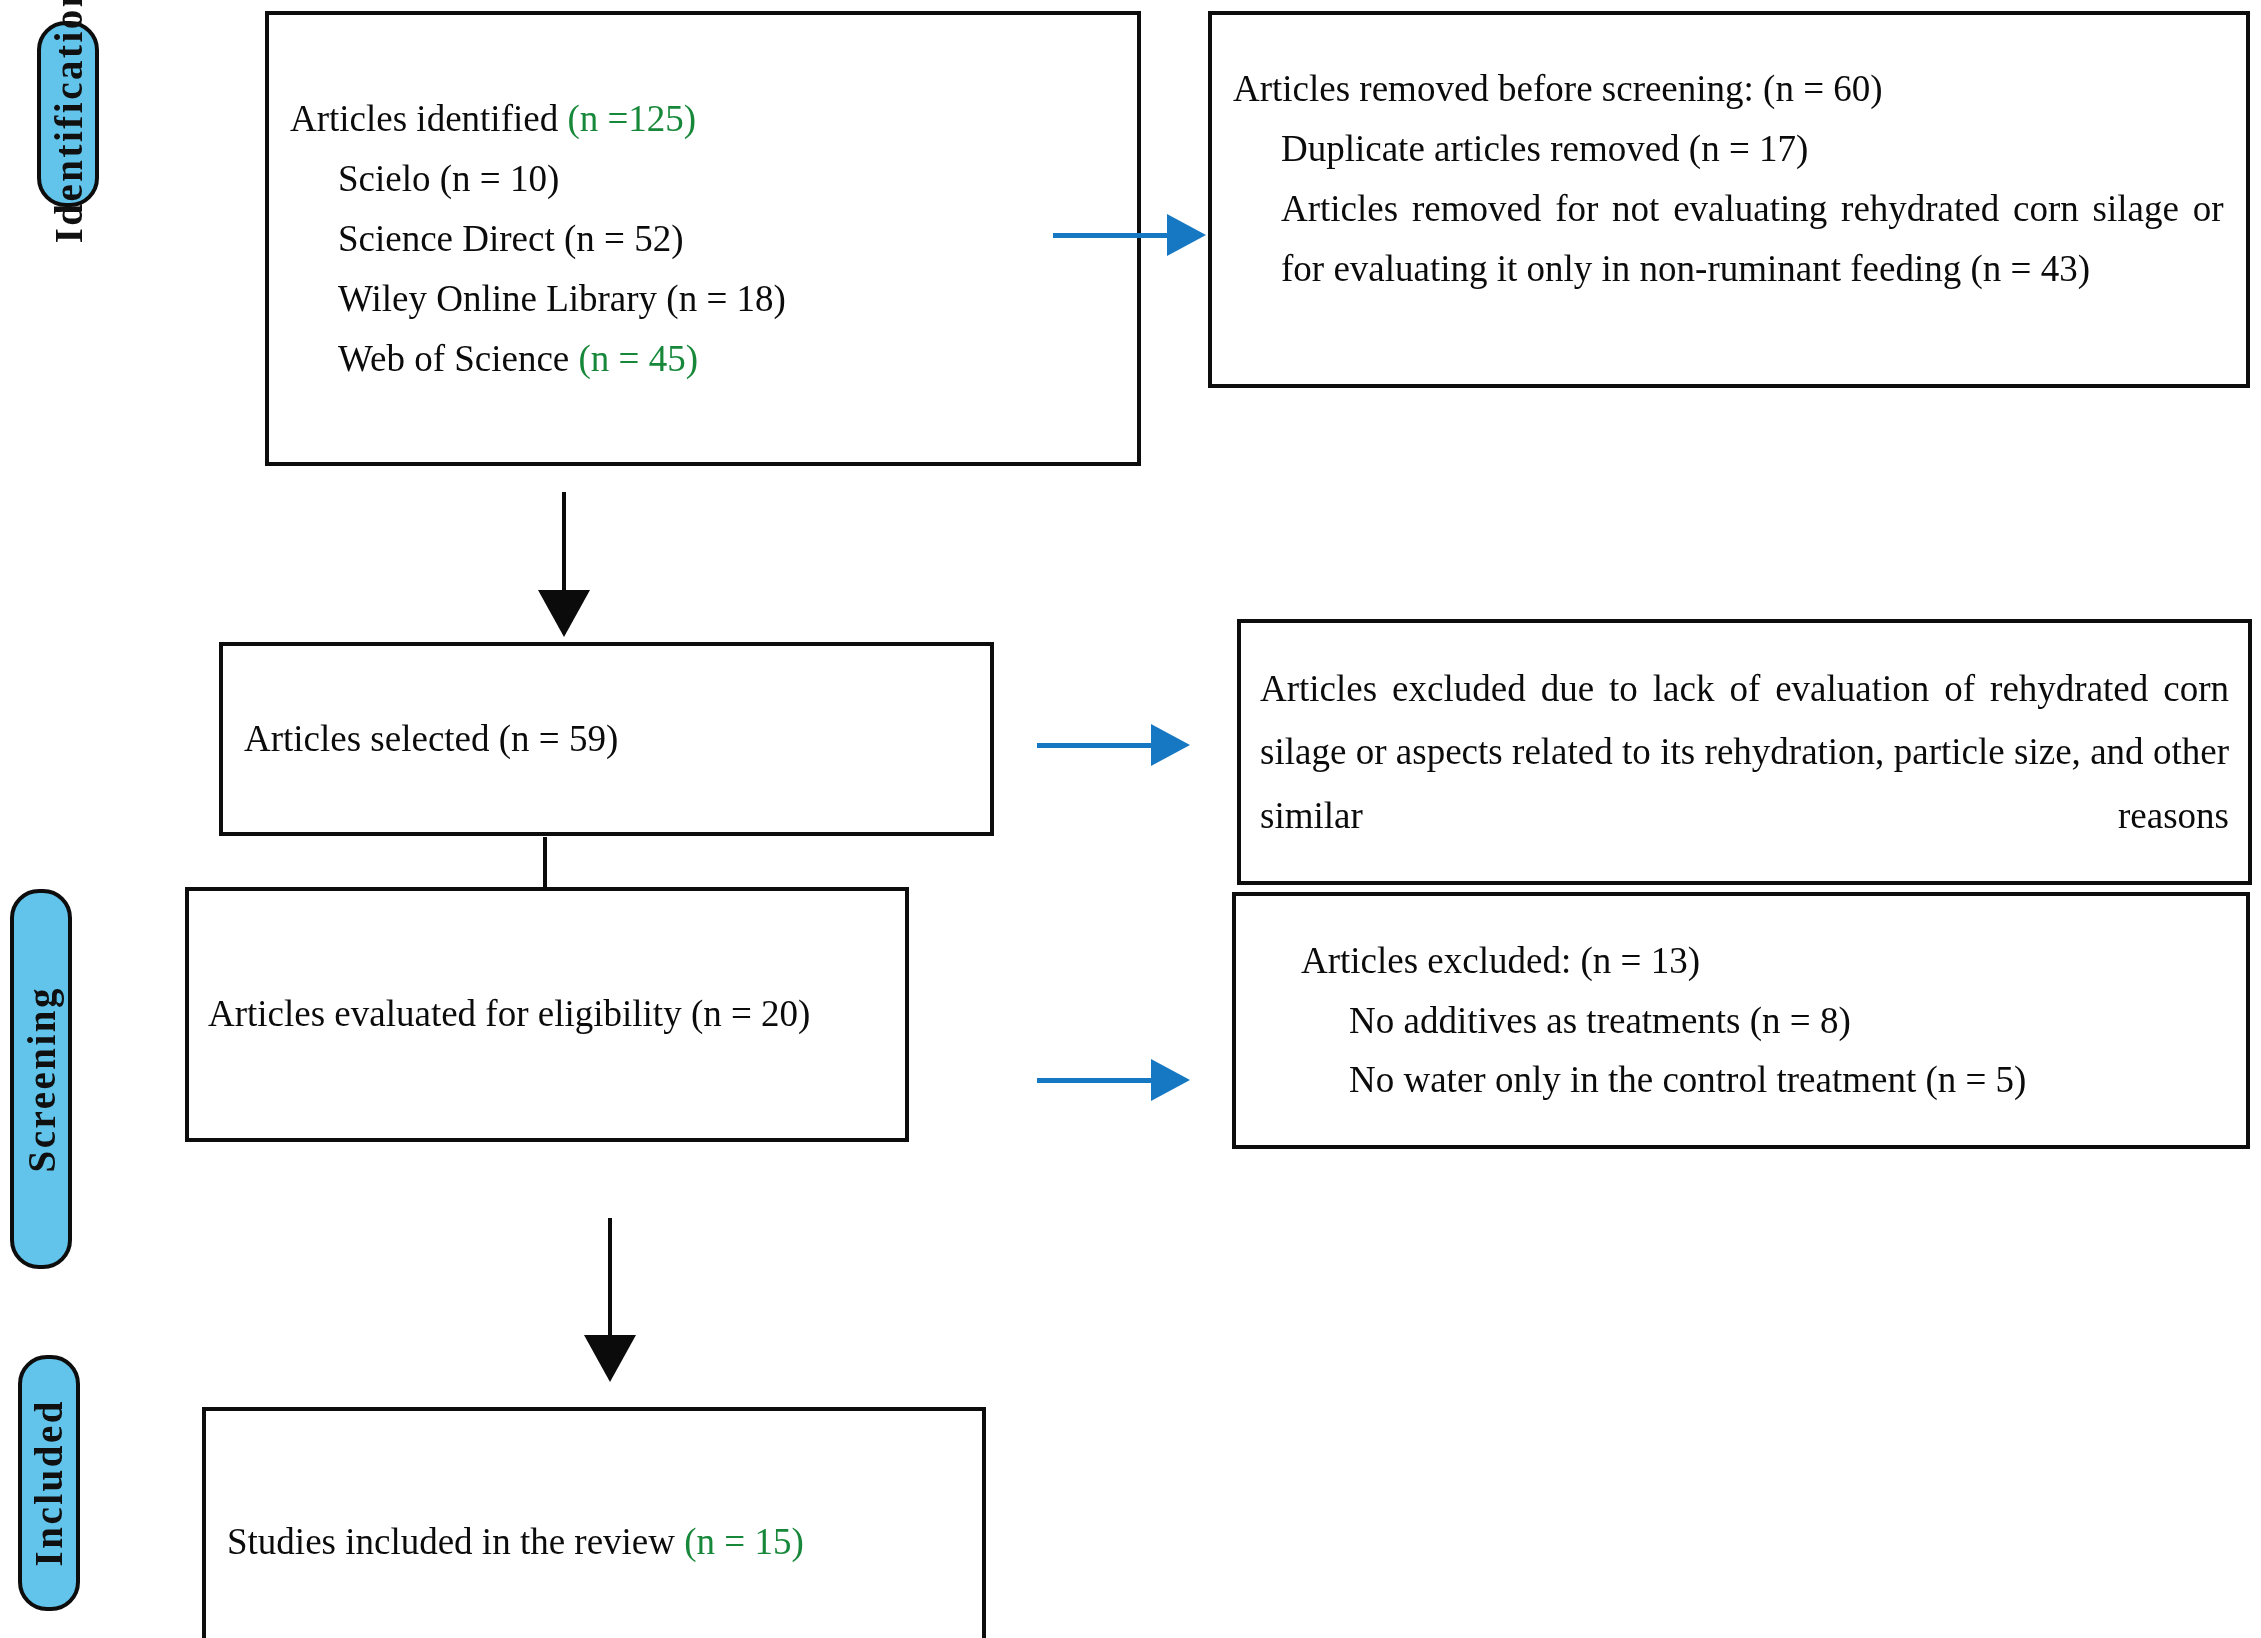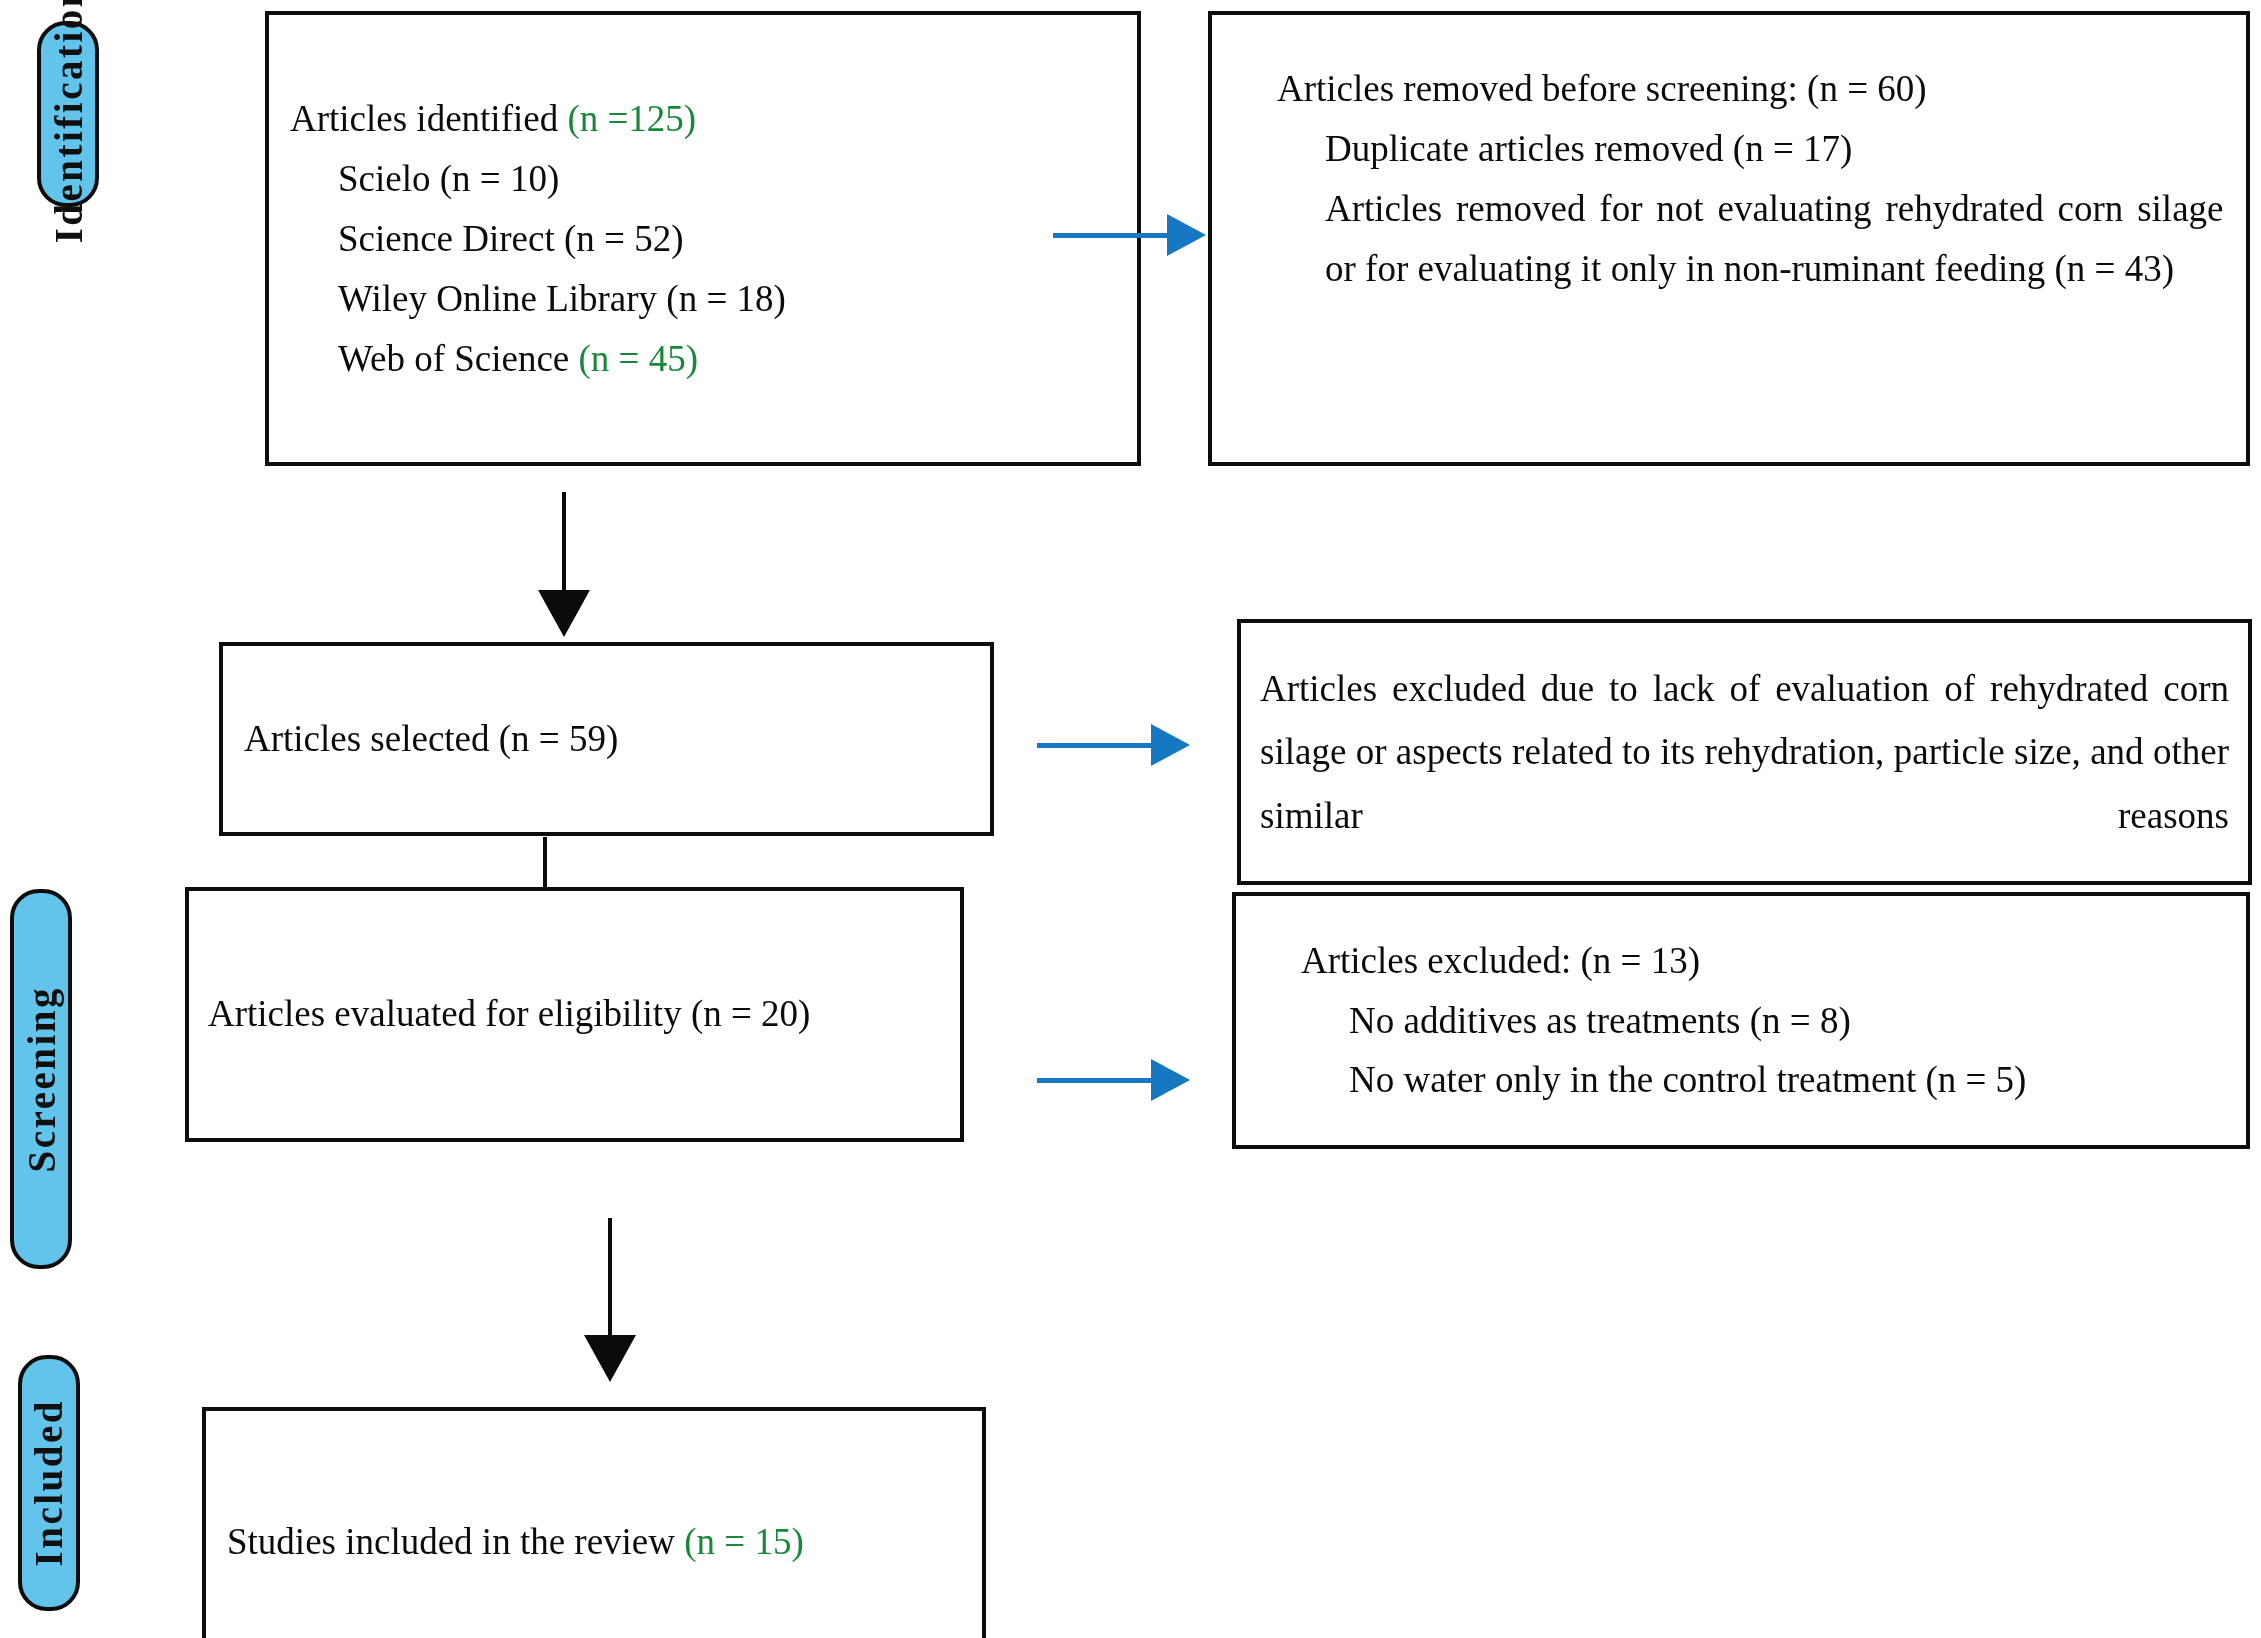--- a/index.html
+++ b/index.html
@@ -132,21 +132,21 @@
       <span>Articles identified </span><span class="green">(n =125)</span>
     </div>
     <div class="line indent">Scielo (n = 10)</div>
     <div class="line indent">Science Direct (n = 52)</div>
     <div class="line indent">Wiley Online Library (n = 18)</div>
     <div class="line indent">
       <span>Web of Science </span><span class="green">(n = 45)</span>
     </div>
   </div>
 
-  <div class="flow-box" style="left:1208px; top:11.2px; width:1042px; height:455px; justify-content:flex-start; padding-top:44px;padding-left:44px;">
+  <div class="flow-box" style="left:1208px; top:11.2px; width:1042px; height:377px; justify-content:flex-start; padding-top:44px;">
     <div class="line">Articles removed before screening: (n = 60)</div>
     <div class="line indent">Duplicate articles removed (n = 17)</div>
     <div class="line wrap" style="padding-left:69px; padding-right:22.5px;">Articles removed for not evaluating rehydrated corn silage or for evaluating it only in non-ruminant feeding (n = 43)</div>
   </div>
 
   <div class="arrow-h" style="left:1053px; top:235px; width:152px;">
     <div class="shaft" style="width:114px;"></div>
     <div class="head" style="left:114px;"></div>
   </div>
 
@@ -166,21 +166,21 @@
   <div class="arrow-h" style="left:1037px; top:745px; width:187px;">
     <div class="shaft" style="width:114px;"></div>
     <div class="head" style="left:114px;"></div>
   </div>
 
   <div class="arrow-v" style="left:545px; top:837px; height:131px;">
     <div class="shaft" style="height:89px;"></div>
     <div class="head" style="top:87px;"></div>
   </div>
 
-  <div class="flow-box" style="left:185px; top:887px; width:779px; height:255px;">
+  <div class="flow-box" style="left:185px; top:887px; width:724px; height:255px;">
     <div class="line wrap" style="text-align:left; line-height:1.85;">Articles evaluated for eligibility (n = 20)</div>
   </div>
 
   <div class="flow-box" style="left:1232px; top:892px; width:1018px; height:257px;padding-left:44px;">
     <div class="line">Articles excluded: (n = 13)</div>
     <div class="line indent">No additives as treatments (n = 8)</div>
     <div class="line indent">No water only in the control treatment (n = 5)</div>
   </div>
 
   <div class="arrow-h" style="left:1037px; top:1080px; width:187px;">

